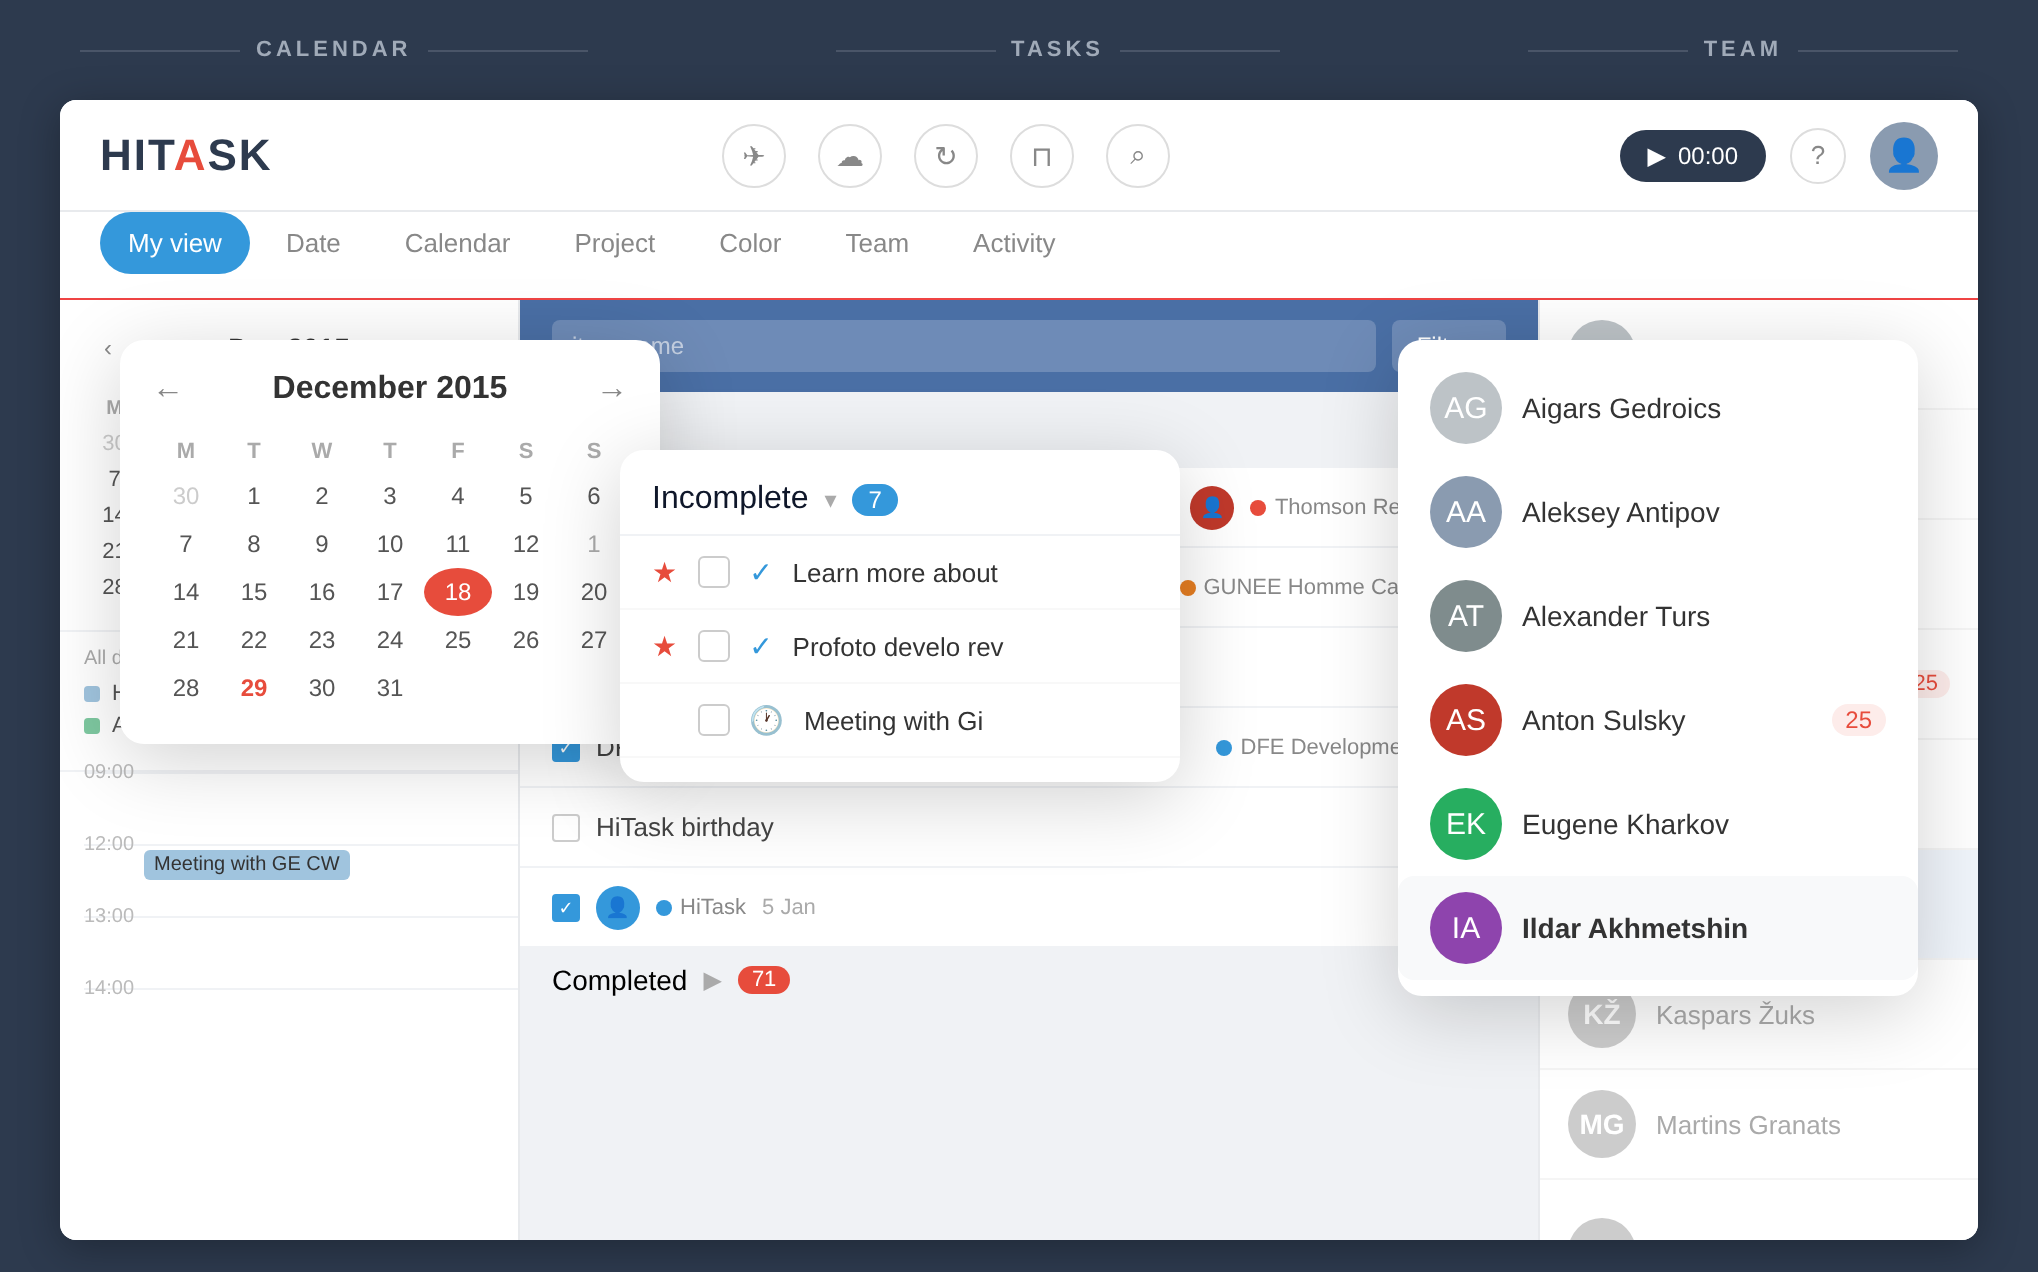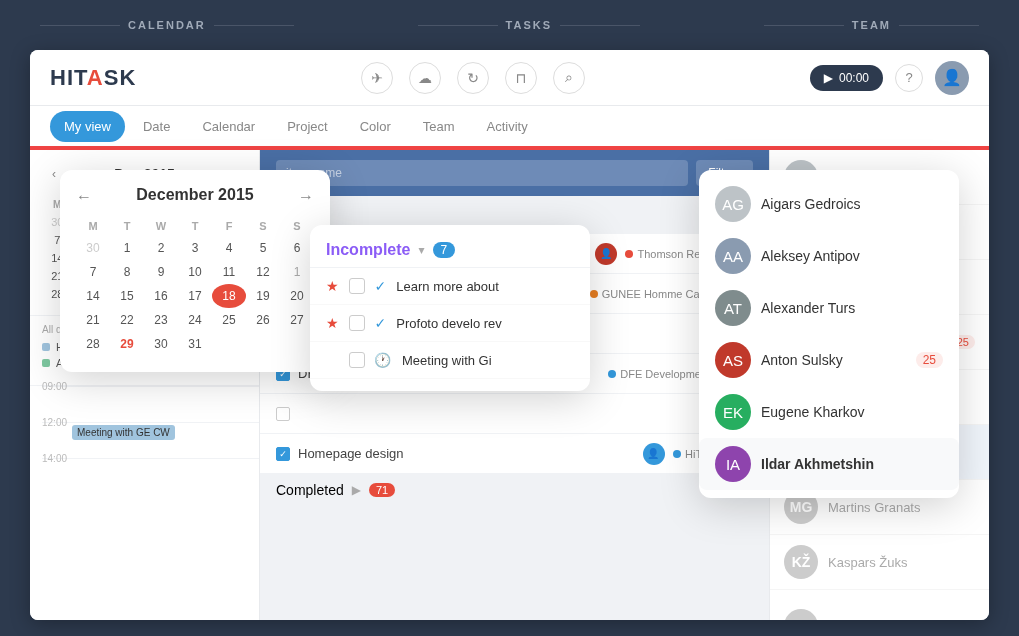--- a/index.html
+++ b/index.html
@@ -132,23 +132,23 @@
       justify-content: center;
       color: #fff;
       font-size: 16px;
     }
 
     
     .tabs-bar {
       background: #fff;
       padding: 0 20px;
       display: flex;
-      align-items: center;
+      align-items: flex-start;
       gap: 4px;
-      border-bottom: 4px solid #ef4444;
+      border-bottom: 1px solid #ef4444;
       height: 44px;
     }
     .tab {
       padding: 8px 14px;
       font-size: 13px;
       color: #888;
       cursor: pointer;
       border-radius: 4px;
     }
     .tab.active {
@@ -580,22 +580,22 @@
     
     .tasks-ov-header {
       display: flex;
       align-items: center;
       gap: 8px;
       padding: 4px 16px 8px;
       border-bottom: 1px solid #f0f2f5;
     }
     .tasks-ov-title {
       font-size: 16px;
-      color: #8b5cf6;
-      font-weight: 700;
+      color: #0f172a;
+      font-weight: 400;
     }
     .tasks-ov-count {
       background: #3498db;
       color: #fff;
       border-radius: 10px;
       padding: 1px 8px;
       font-size: 12px;
     }
     .tasks-ov-item {
       display: flex;
@@ -772,20 +772,24 @@
           <div class="cal-time-label">09:00</div>
           <div class="cal-time-events"></div>
         </div>
         <div class="cal-time-row">
           <div class="cal-time-label">12:00</div>
           <div class="cal-time-events">
             <div class="cal-time-event" style="background:#a0c4de;color:#333">Meeting with GE CW</div>
           </div>
         </div>
         <div class="cal-time-row">
+          <div class="cal-time-label">13:00</div>
+          <div class="cal-time-events"></div>
+        </div>
+        <div class="cal-time-row">
           <div class="cal-time-label">14:00</div>
           <div class="cal-time-events"></div>
         </div>
       </div>
     </div>
 
     <div class="col-tasks">
       <div class="tasks-toolbar">
         <input class="tasks-search" type="text" placeholder="item name" style="">
         <button class="filters-btn">Filters</button>
@@ -836,25 +840,25 @@
             <div class="task-project">
               <div class="task-project-dot" style="background:#3498db;"></div>
               <span>DFE Development</span>
             </div>
             <span class="task-date">29 Dec</span>
           </div>
         </div>
 
         <div class="task-item">
           <div class="task-checkbox"></div>
+          <span class="task-name">HiTask birthday</span>
         </div>
 
         <div class="task-item">
           <div class="task-checkbox checked">✓</div>
-          <span class="task-name">Homepage design</span>
           <div class="task-meta">
             <div class="task-avatar" style="background:#3498db;">👤</div>
             <div class="task-project">
               <div class="task-project-dot" style="background:#3498db;"></div>
               <span>HiTask</span>
             </div>
             <span class="task-date">5 Jan</span>
           </div>
         </div>
 
@@ -886,26 +890,26 @@
       </div>
       <div class="team-member">
         <div class="team-avatar" style="background:#27ae60;">EK</div>
         <span class="team-name">Eugene Kharkov</span>
       </div>
       <div class="team-member" style="background:#f0f5fb;">
         <div class="team-avatar" style="background:#8e44ad;">IA</div>
         <span class="team-name">Ildar Akhmetshin</span>
       </div>
       <div class="team-member">
+        <div class="team-avatar" style="background:#ccc;">KŽ</div>
+        <span class="team-name" style="color:#aaa;">Kaspars Žuks</span>
+      </div>
+      <div class="team-member">
         <div class="team-avatar" style="background:#ccc;">MG</div>
         <span class="team-name" style="color:#aaa;">Martins Granats</span>
-      </div>
-      <div class="team-member">
-        <div class="team-avatar" style="background:#ccc;">KŽ</div>
-        <span class="team-name" style="color:#aaa;">Kaspars Žuks</span>
       </div>
       <div class="team-member">
         <div class="team-avatar" style="background:#ccc;">OB</div>
         <span class="team-name" style="color:#aaa;margin-top:36px;">Oleg Bogdanov</span>
       </div>
 
     </div>
 
   </div>
 

